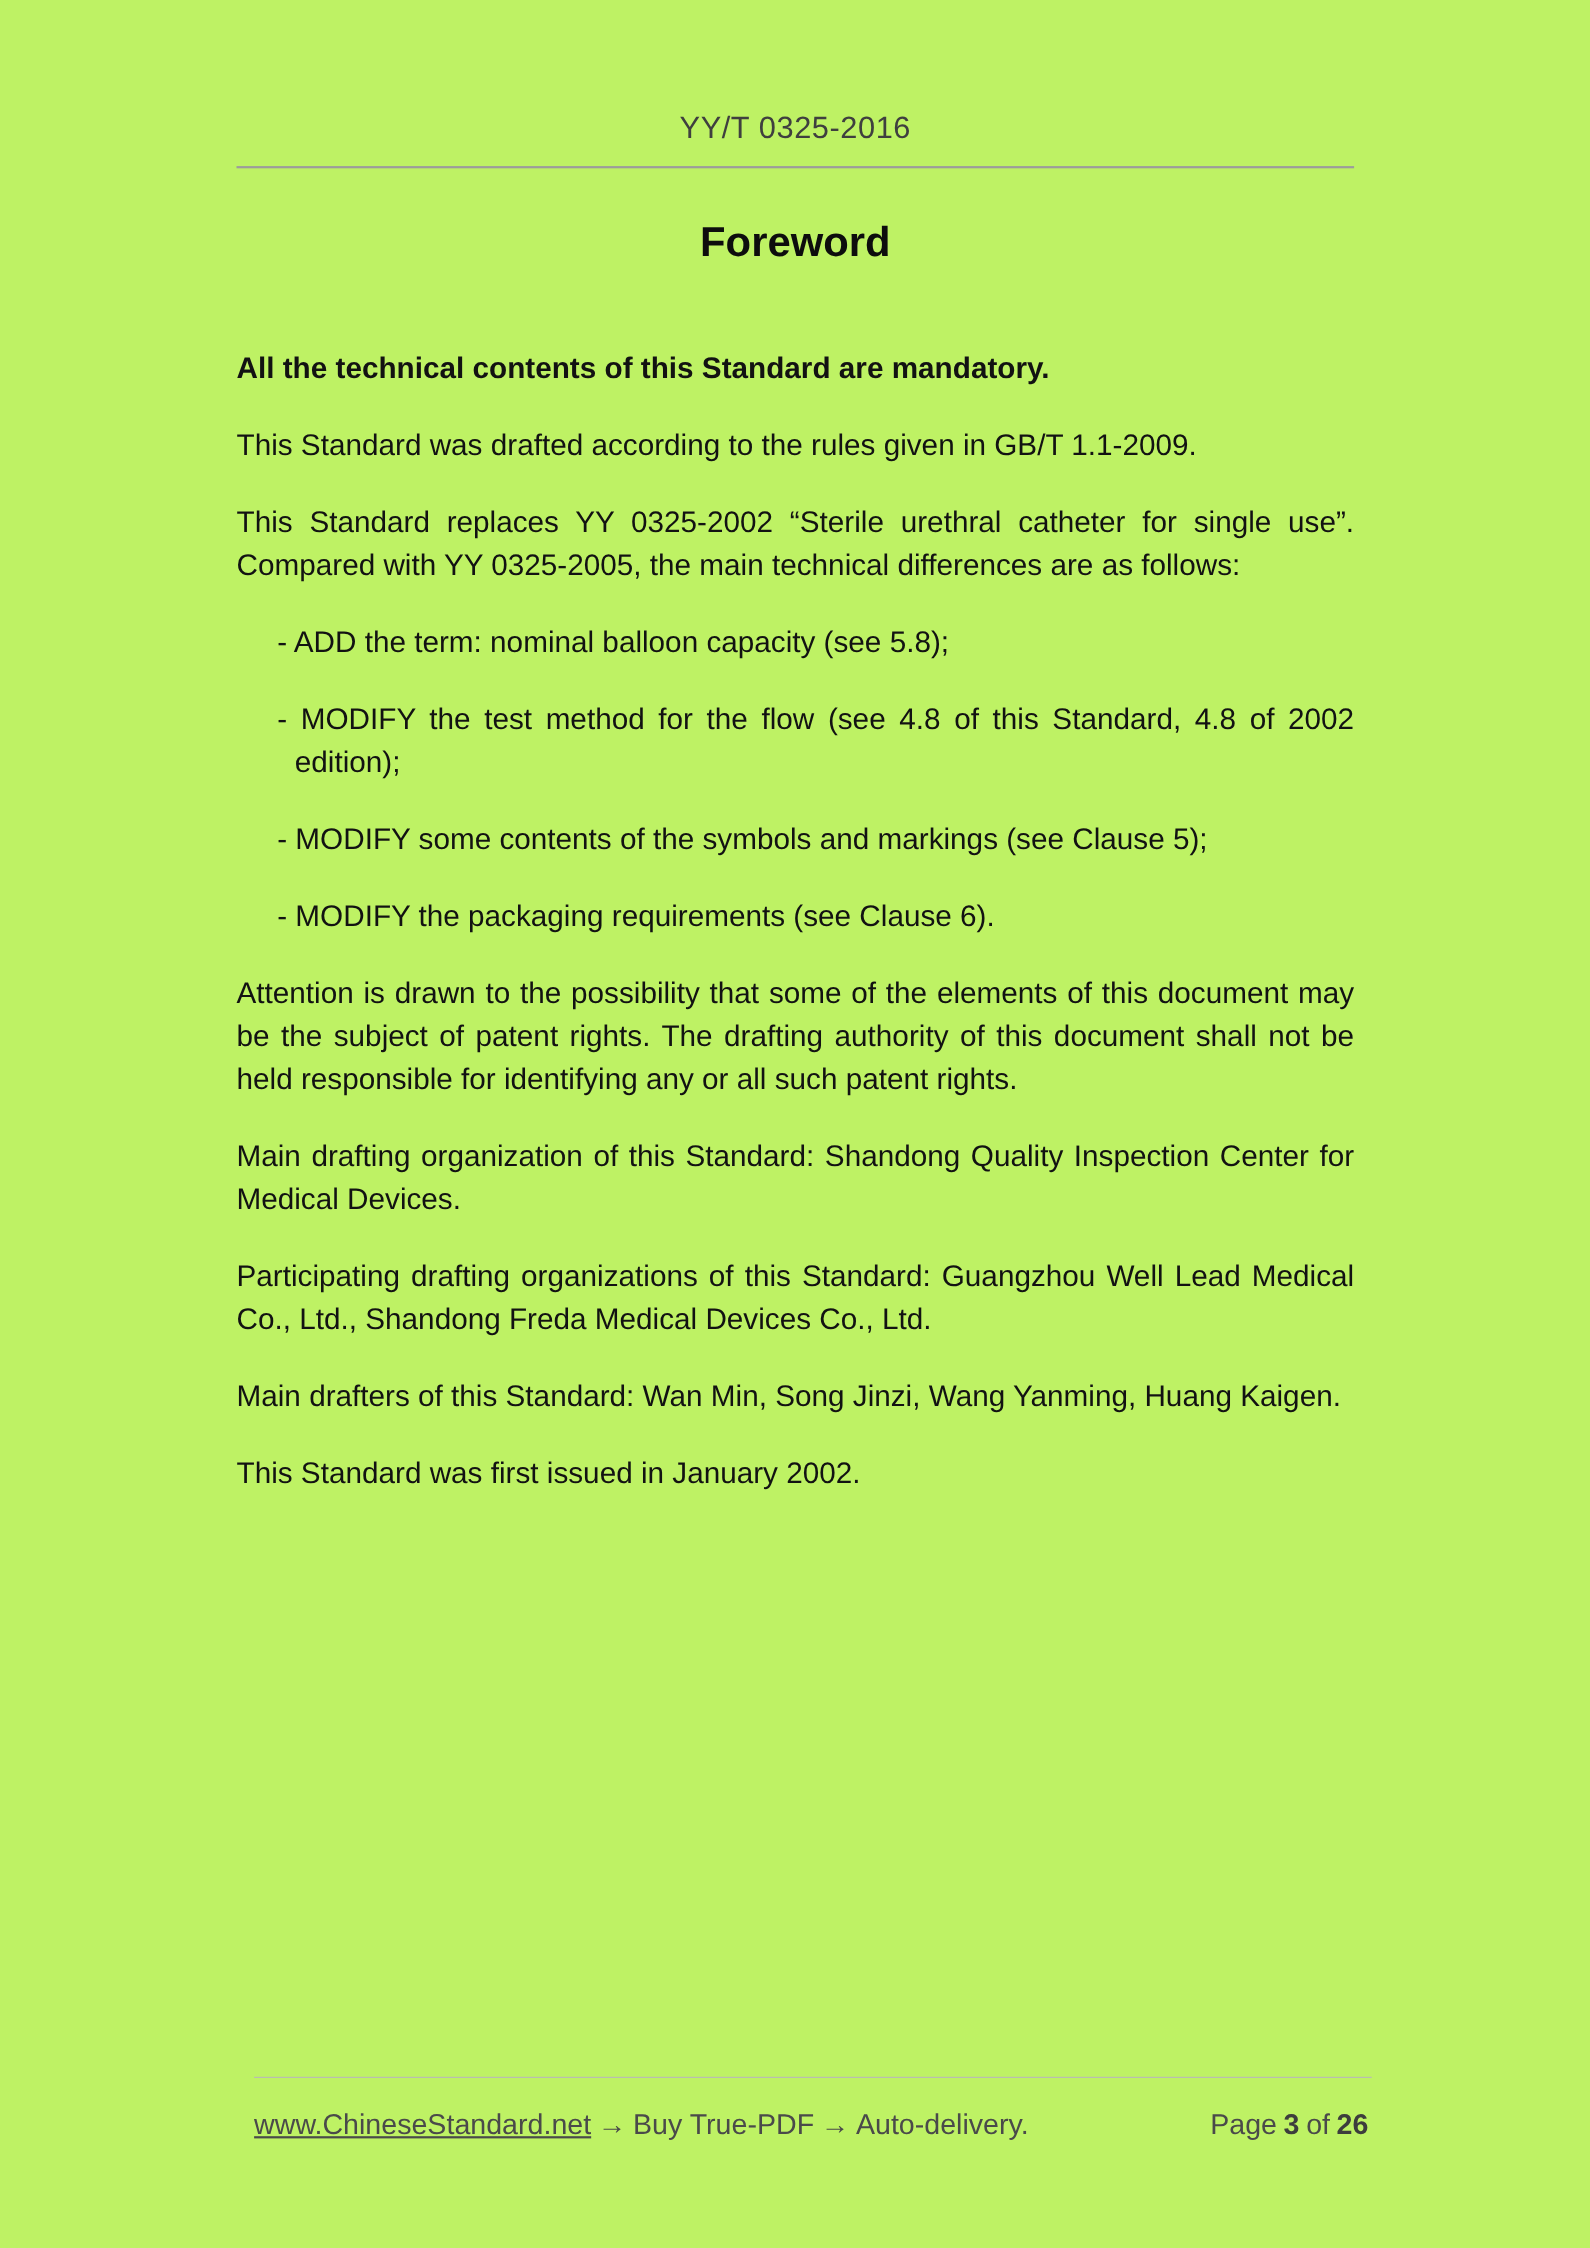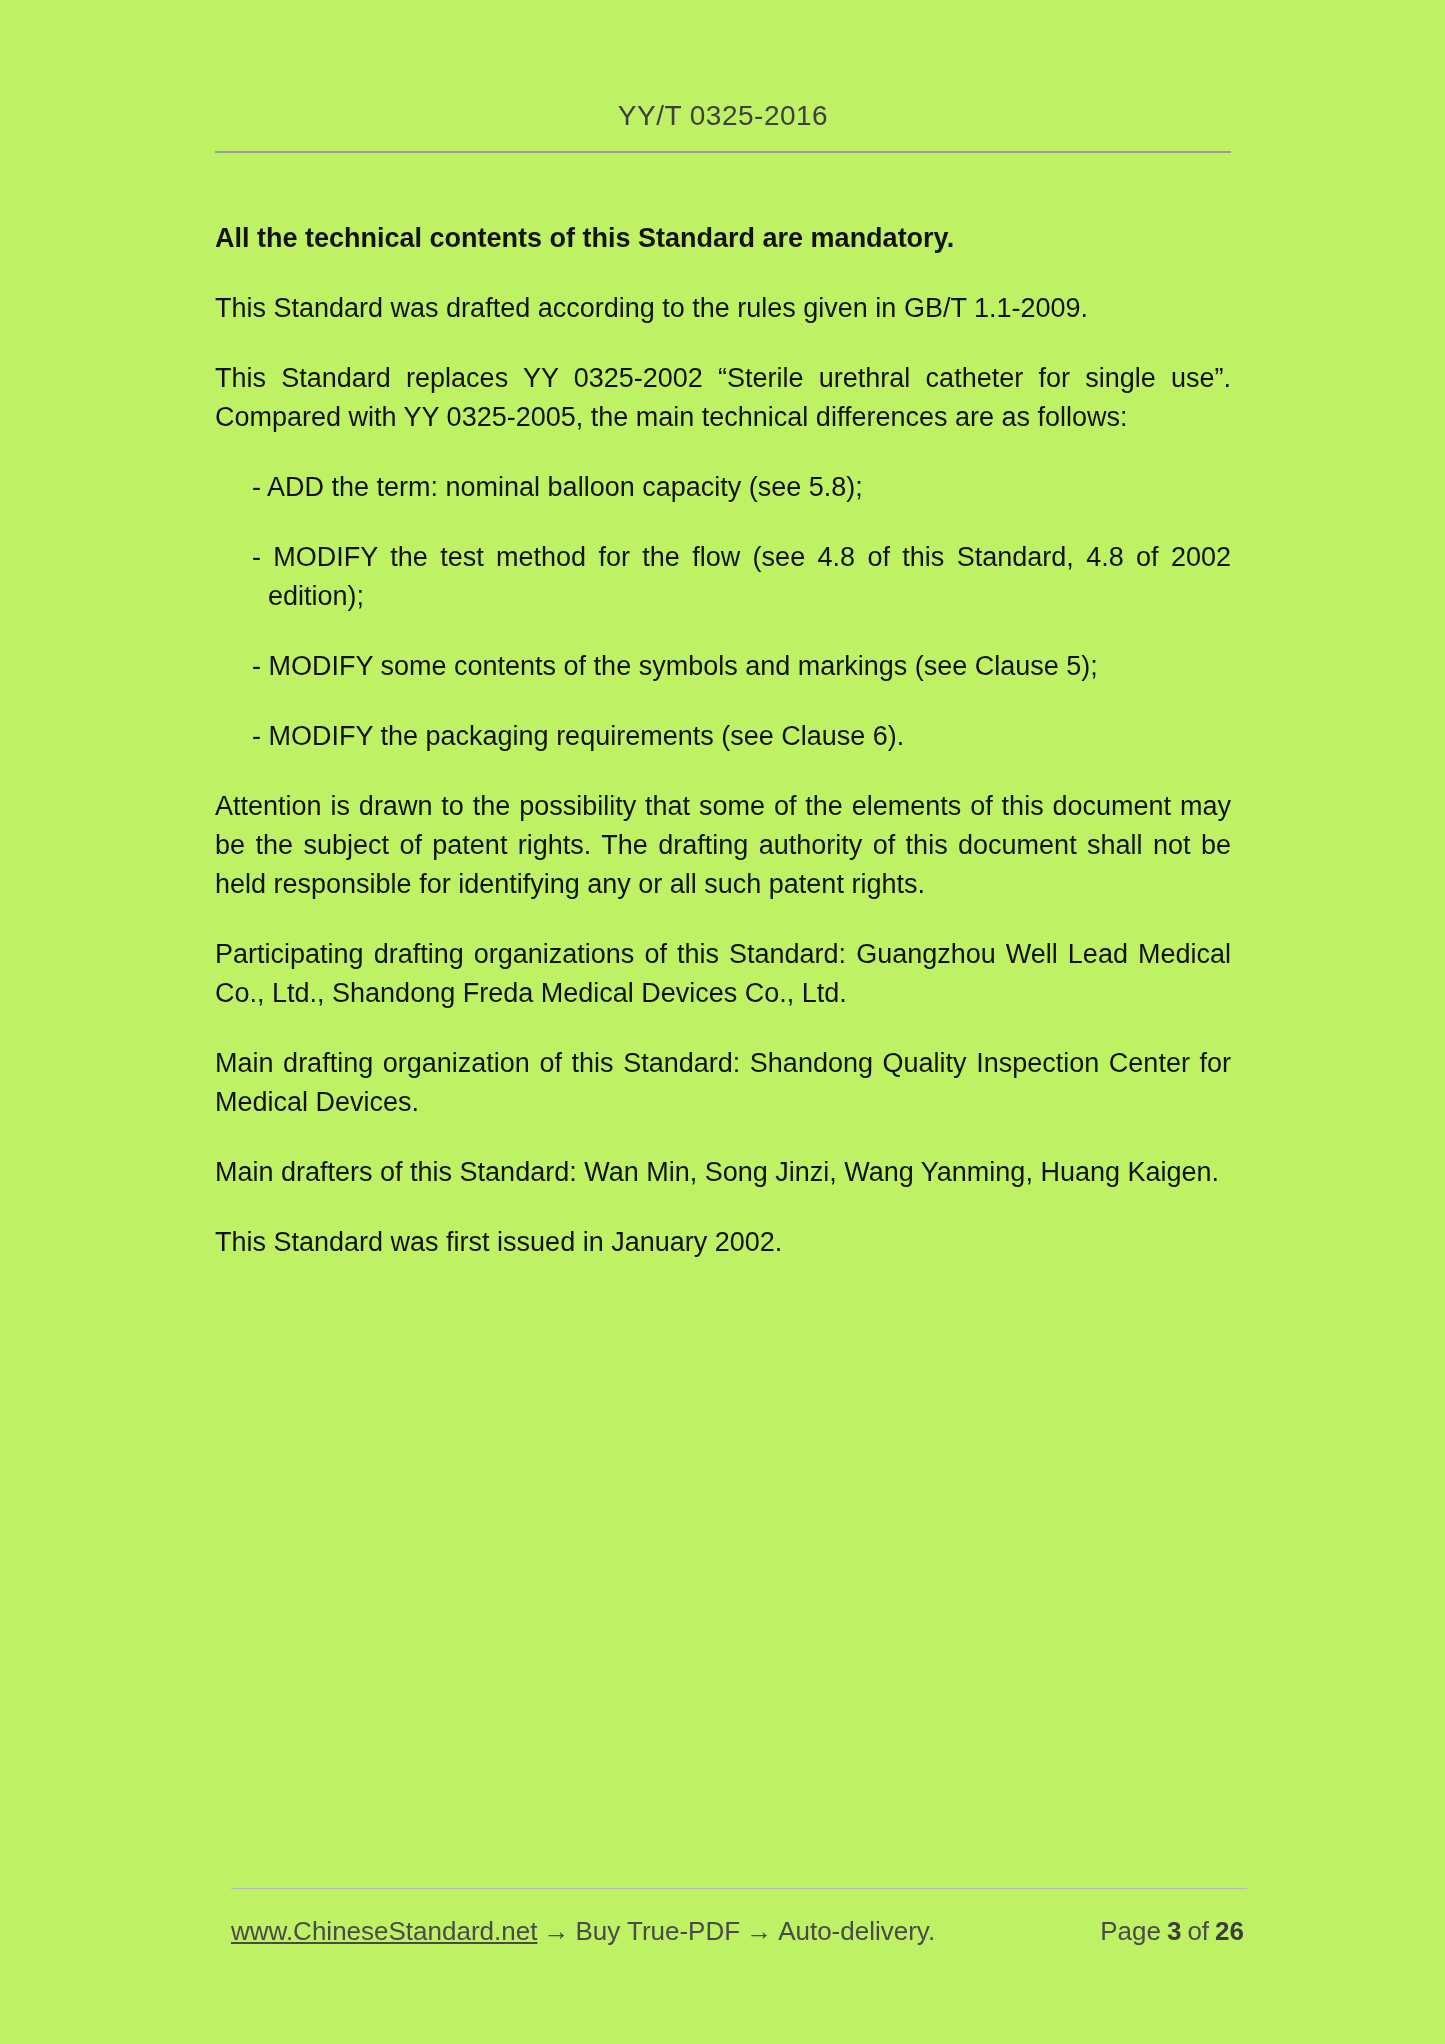--- a/index.html
+++ b/index.html
@@ -107,43 +107,44 @@
 </head>
 <body>
 
 <div class="page">
 
   <div class="header-text">YY/T 0325-2016</div>
   <div class="header-rule"></div>
 
   <div class="content">
 
+    <div class="doc-title">Foreword</div>
 
     <div class="para bold left">All the technical contents of this Standard are mandatory.</div>
 
     <div class="para left">This Standard was drafted according to the rules given in GB/T 1.1-2009.</div>
 
     <div class="para">This Standard replaces YY 0325-2002 “Sterile urethral catheter for single use”. Compared with YY 0325-2005, the main technical differences are as follows:</div>
 
 
     <div class="change-item">- ADD the term: nominal balloon capacity (see 5.8);</div>
 
 
     <div class="change-item">- MODIFY the test method for the flow (see 4.8 of this Standard, 4.8 of 2002 edition);</div>
 
     <div class="change-item">- MODIFY some contents of the symbols and markings (see Clause 5);</div>
 
     <div class="change-item">- MODIFY the packaging requirements (see Clause 6).</div>
 
     <div class="para">Attention is drawn to the possibility that some of the elements of this document may be the subject of patent rights. The drafting authority of this document shall not be held responsible for identifying any or all such patent rights.</div>
 
 
+    <div class="para">Main drafting organization of this Standard: Shandong Quality Inspection Center for Medical Devices.</div>
+
     <div class="para">Participating drafting organizations of this Standard: Guangzhou Well Lead Medical Co., Ltd., Shandong Freda Medical Devices Co., Ltd.</div>
-
-    <div class="para">Main drafting organization of this Standard: Shandong Quality Inspection Center for Medical Devices.</div>
 
     <div class="para">Main drafters of this Standard: Wan Min, Song Jinzi, Wang Yanming, Huang Kaigen.</div>
 
     <div class="para left">This Standard was first issued in January 2002.</div>
 
   </div>
 
   <div class="footer">
     <div class="footer-left">
       <a>www.ChineseStandard.net</a><span class="footer-arrow">→</span><span>Buy True-PDF</span><span class="footer-arrow">→</span><span>Auto-delivery.</span>

